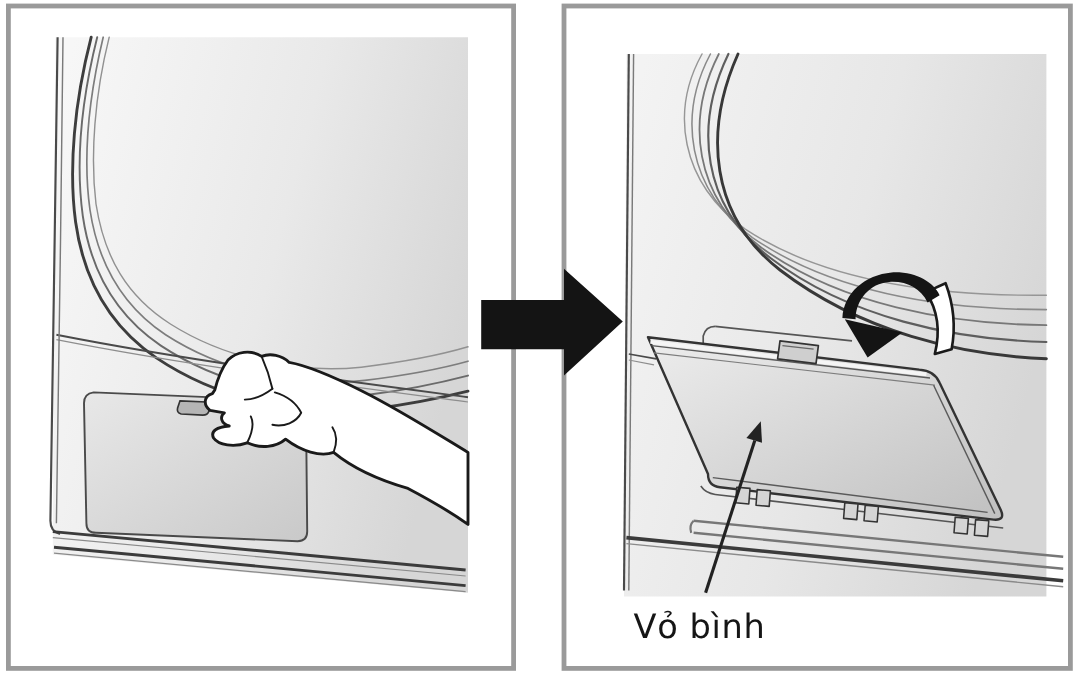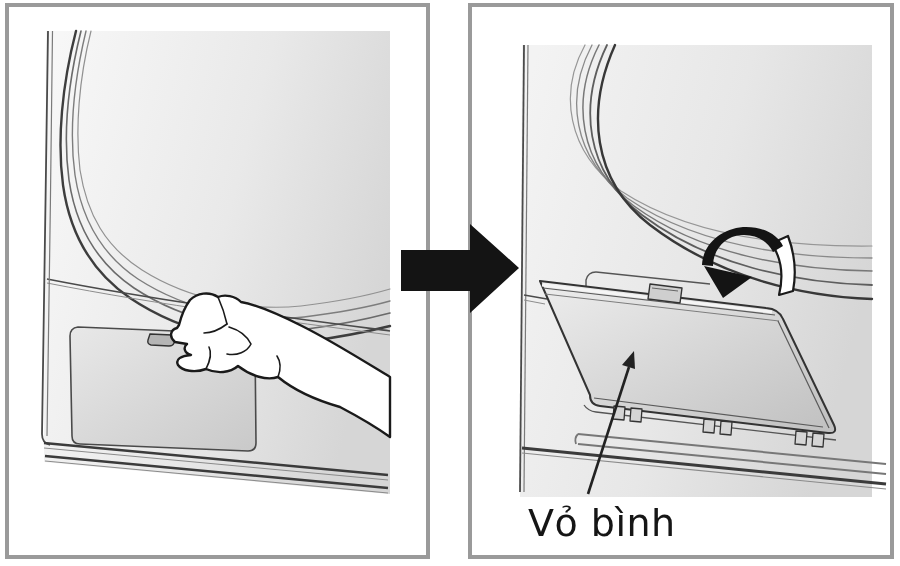--- a/index.html
+++ b/index.html
@@ -4,21 +4,21 @@
 <style>
   html,body{margin:0;padding:0;background:#ffffff;}
   .canvas{position:relative;width:900px;height:566px;background:#fff;overflow:hidden;
           font-family:"DejaVu Sans","Liberation Sans",sans-serif;}
   .panel{position:absolute;top:3px;height:556px;border:4px solid #9a9a9a;background:#fff;
          box-sizing:border-box;}
   .panel-left{left:5px;width:425px;}
   .panel-right{left:468px;width:426px;}
   .panel svg.illu{position:absolute;left:0;top:0;width:100%;height:100%;display:block;}
   .transition-arrow{position:absolute;left:395px;top:215px;width:130px;height:105px;z-index:5;}
-  .caption{position:absolute;left:56px;top:494px;font-size:38px;line-height:44px;
+  .caption{position:absolute;left:56px;top:494px;font-size:28px;line-height:44px;
            color:#151515;letter-spacing:.5px;white-space:nowrap;}
 </style>
 </head>
 <body>
 
 <div class="canvas">
 
   <section class="panel panel-left">
     <svg class="illu" viewBox="0 0 417 548">
       <defs>

